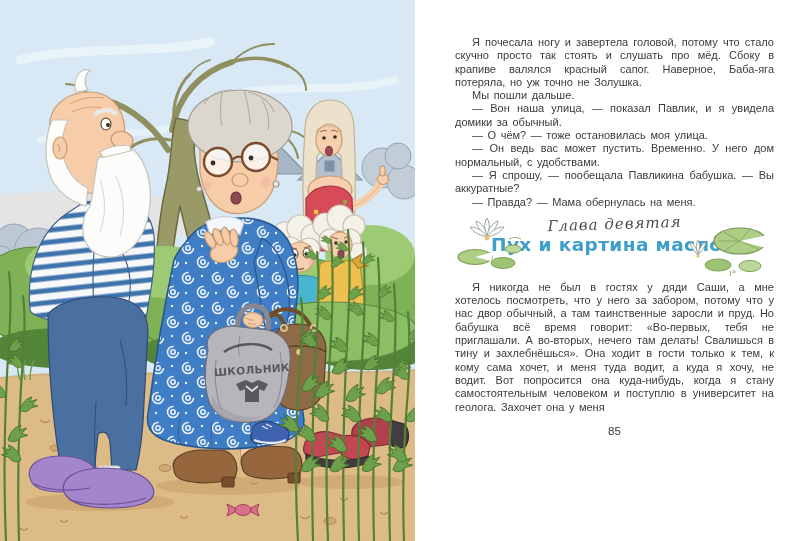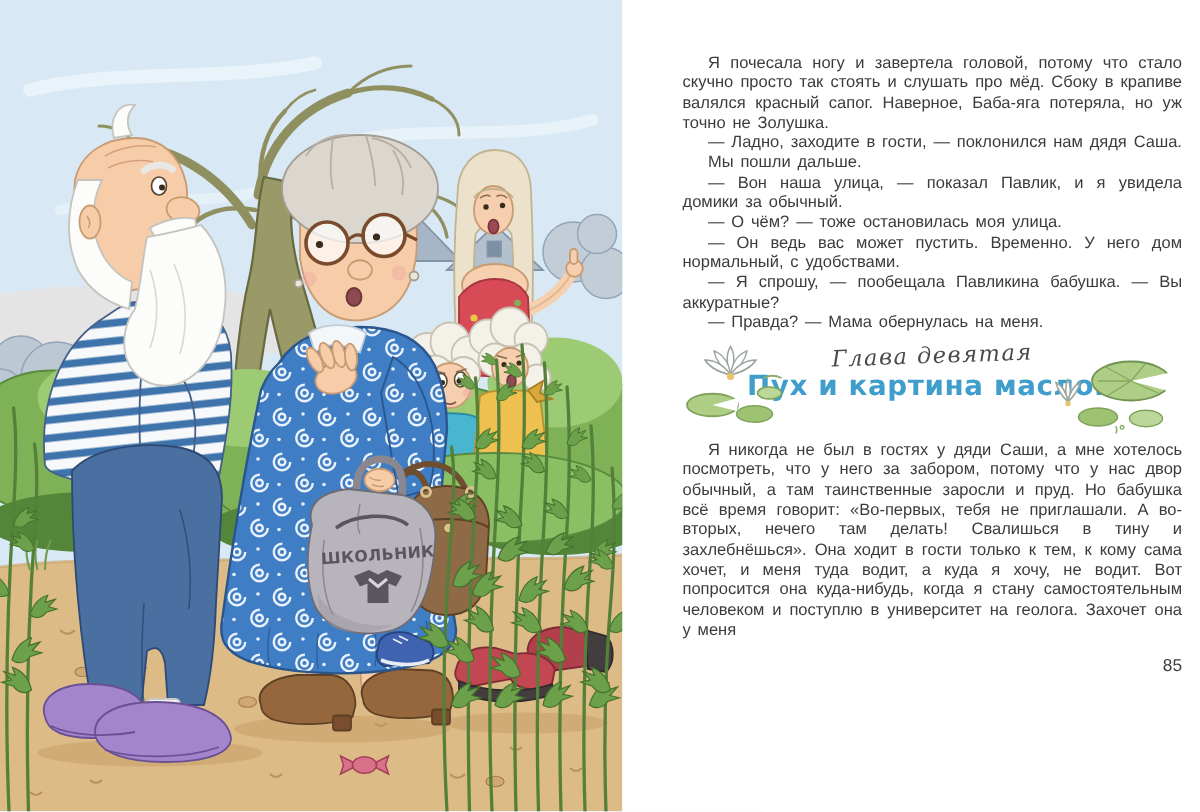--- a/index.html
+++ b/index.html
@@ -3,32 +3,32 @@
 <meta charset="utf-8">
 <style>
   html,body{margin:0;padding:0;background:#ffffff;}
   .spread{position:relative;width:800px;height:541px;background:#ffffff;overflow:hidden;
           font-family:"Liberation Sans",sans-serif;}
   
   .illo{position:absolute;left:0;top:0;width:415px;height:541px;}
   .illo svg{display:block;}
   
   .page-right{position:absolute;left:415px;top:0;width:385px;height:541px;background:#ffffff;
-              box-sizing:border-box;padding:36px 12px 0 40px;}
+              box-sizing:border-box;padding:36px 26px 0 40px;}
   .page-right p{margin:0;font-size:11px;line-height:13.3px;color:#3b3b3b;
                 text-align:justify;text-indent:17px;word-spacing:1.5px;}
   .chapter{position:relative;height:62px;margin:6px 0 4px 0;text-align:center;}
   .chapter .kicker{display:block;margin-top:4px;font-family:"DejaVu Serif",serif;font-style:italic;
                    font-size:15px;letter-spacing:1px;color:#4a4a4a;transform:rotate(-2deg);}
   .chapter .title{display:block;margin-top:1px;font-family:"DejaVu Sans",sans-serif;
                   font-size:18.5px;font-weight:bold;letter-spacing:.4px;}
   .lily{position:absolute;top:2px;}
   .lily.left{left:-2px;}
   .lily.right{right:2px;top:6px;}
-  .pageno{margin-top:11px;text-align:right;font-size:11.5px;color:#3b3b3b;}
+  .pageno{margin-top:11px;text-align:center;font-size:11.5px;color:#3b3b3b;}
 </style>
 </head>
 <body>
 
 <div class="spread">
 
   <div class="illo">
     <svg width="415" height="541" viewBox="0 0 415 541" xmlns="http://www.w3.org/2000/svg">
       <defs>
         <pattern id="stripes" width="10" height="12" patternUnits="userSpaceOnUse" patternTransform="rotate(-6)">
@@ -403,21 +403,20 @@
           <use href="#nleaf" transform="translate(21,460) scale(-1,1) rotate(-26)"></use>
           <use href="#nleaf" transform="translate(20,410) rotate(-24) scale(.9)"></use>
           <use href="#nleaf" transform="translate(23,366) scale(-1,1) rotate(-22) scale(.8)"></use>
         </g>
       </g>
     </svg>
   </div>
 
   <div class="page-right">
     <p>Я почесала ногу и завертела головой, потому что стало скучно просто так стоять и слушать про мёд. Сбоку в крапиве валялся красный сапог. Наверное, Баба-яга потеряла, но уж точно не Золушка.</p>
-    <p>— Ладно, заходите в гости, — поклонился нам дядя Саша.</p>
     <p>Мы пошли дальше.</p>
     <p>— Вон наша улица, — показал Павлик, и я увидела домики за обычный.</p>
     <p>— О чём? — тоже остановилась моя улица.</p>
     <p>— Он ведь вас может пустить. Временно. У него дом нормальный, с удобствами.</p>
     <p>— Я спрошу, — пообещала Павликина бабушка. — Вы аккуратные?</p>
     <p>— Правда? — Мама обернулась на меня.</p>
 
     <div class="chapter">
 
       <svg class="lily left" width="70" height="56" viewBox="0 0 70 56">

